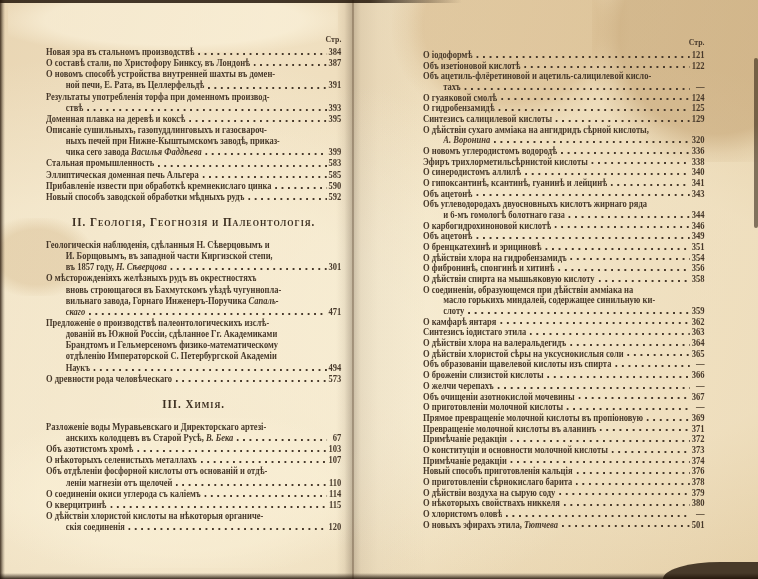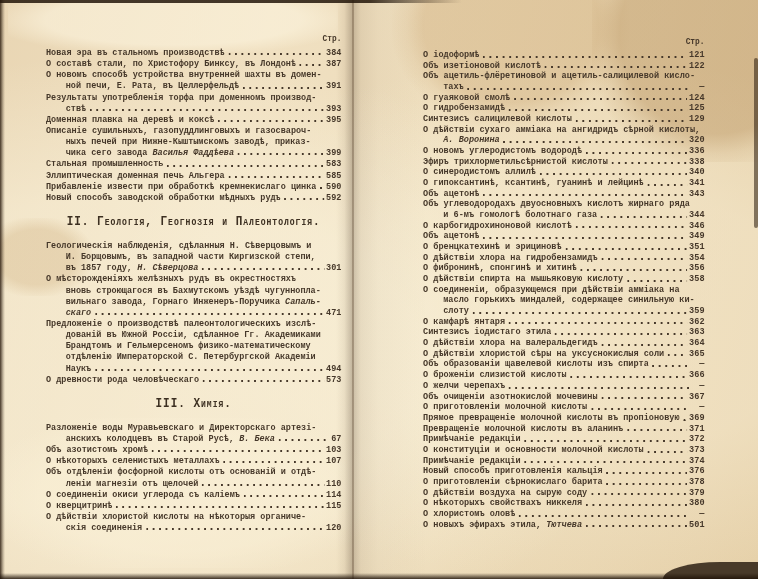--- a/index.html
+++ b/index.html
@@ -4,21 +4,21 @@
 <style>
   html,body{margin:0;padding:0;background:#777;}
   #scan{
     position:relative;
     width:758px;height:579px;
     overflow:hidden;
     background:
       radial-gradient(ellipse at 18% 62%, rgba(250,242,219,.55) 0 32%, transparent 60%),
       radial-gradient(ellipse at 76% 55%, rgba(247,236,210,.45) 0 30%, transparent 58%),
       linear-gradient(105deg,#e9d6b4 0%,#f0e0c1 30%,#eddcba 58%,#e6d1aa 100%);
-    font-family:Liberation Mono, monospace;
+    font-family:Liberation Serif, serif;
   }
   .decor{position:absolute;pointer-events:none;}
   .stain-top-center{left:392px;top:-38px;width:238px;height:168px;
     background:radial-gradient(ellipse at 50% 38%, rgba(205,170,120,.42) 0 52%, rgba(205,170,120,.16) 62%, transparent 72%);}
   .stain-top-right{left:592px;top:-34px;width:226px;height:196px;
     background:radial-gradient(ellipse at 55% 35%, rgba(188,152,102,.5) 0 55%, rgba(188,152,102,.18) 66%, transparent 76%);}
   .stain-mid-left{left:-18px;top:218px;width:110px;height:78px;
     background:radial-gradient(ellipse, rgba(203,170,120,.32) 0 50%, transparent 75%);}
   .light-top-left{left:8px;top:-12px;width:330px;height:64px;
     background:radial-gradient(ellipse, rgba(252,244,222,.6) 0 55%, transparent 80%);}

